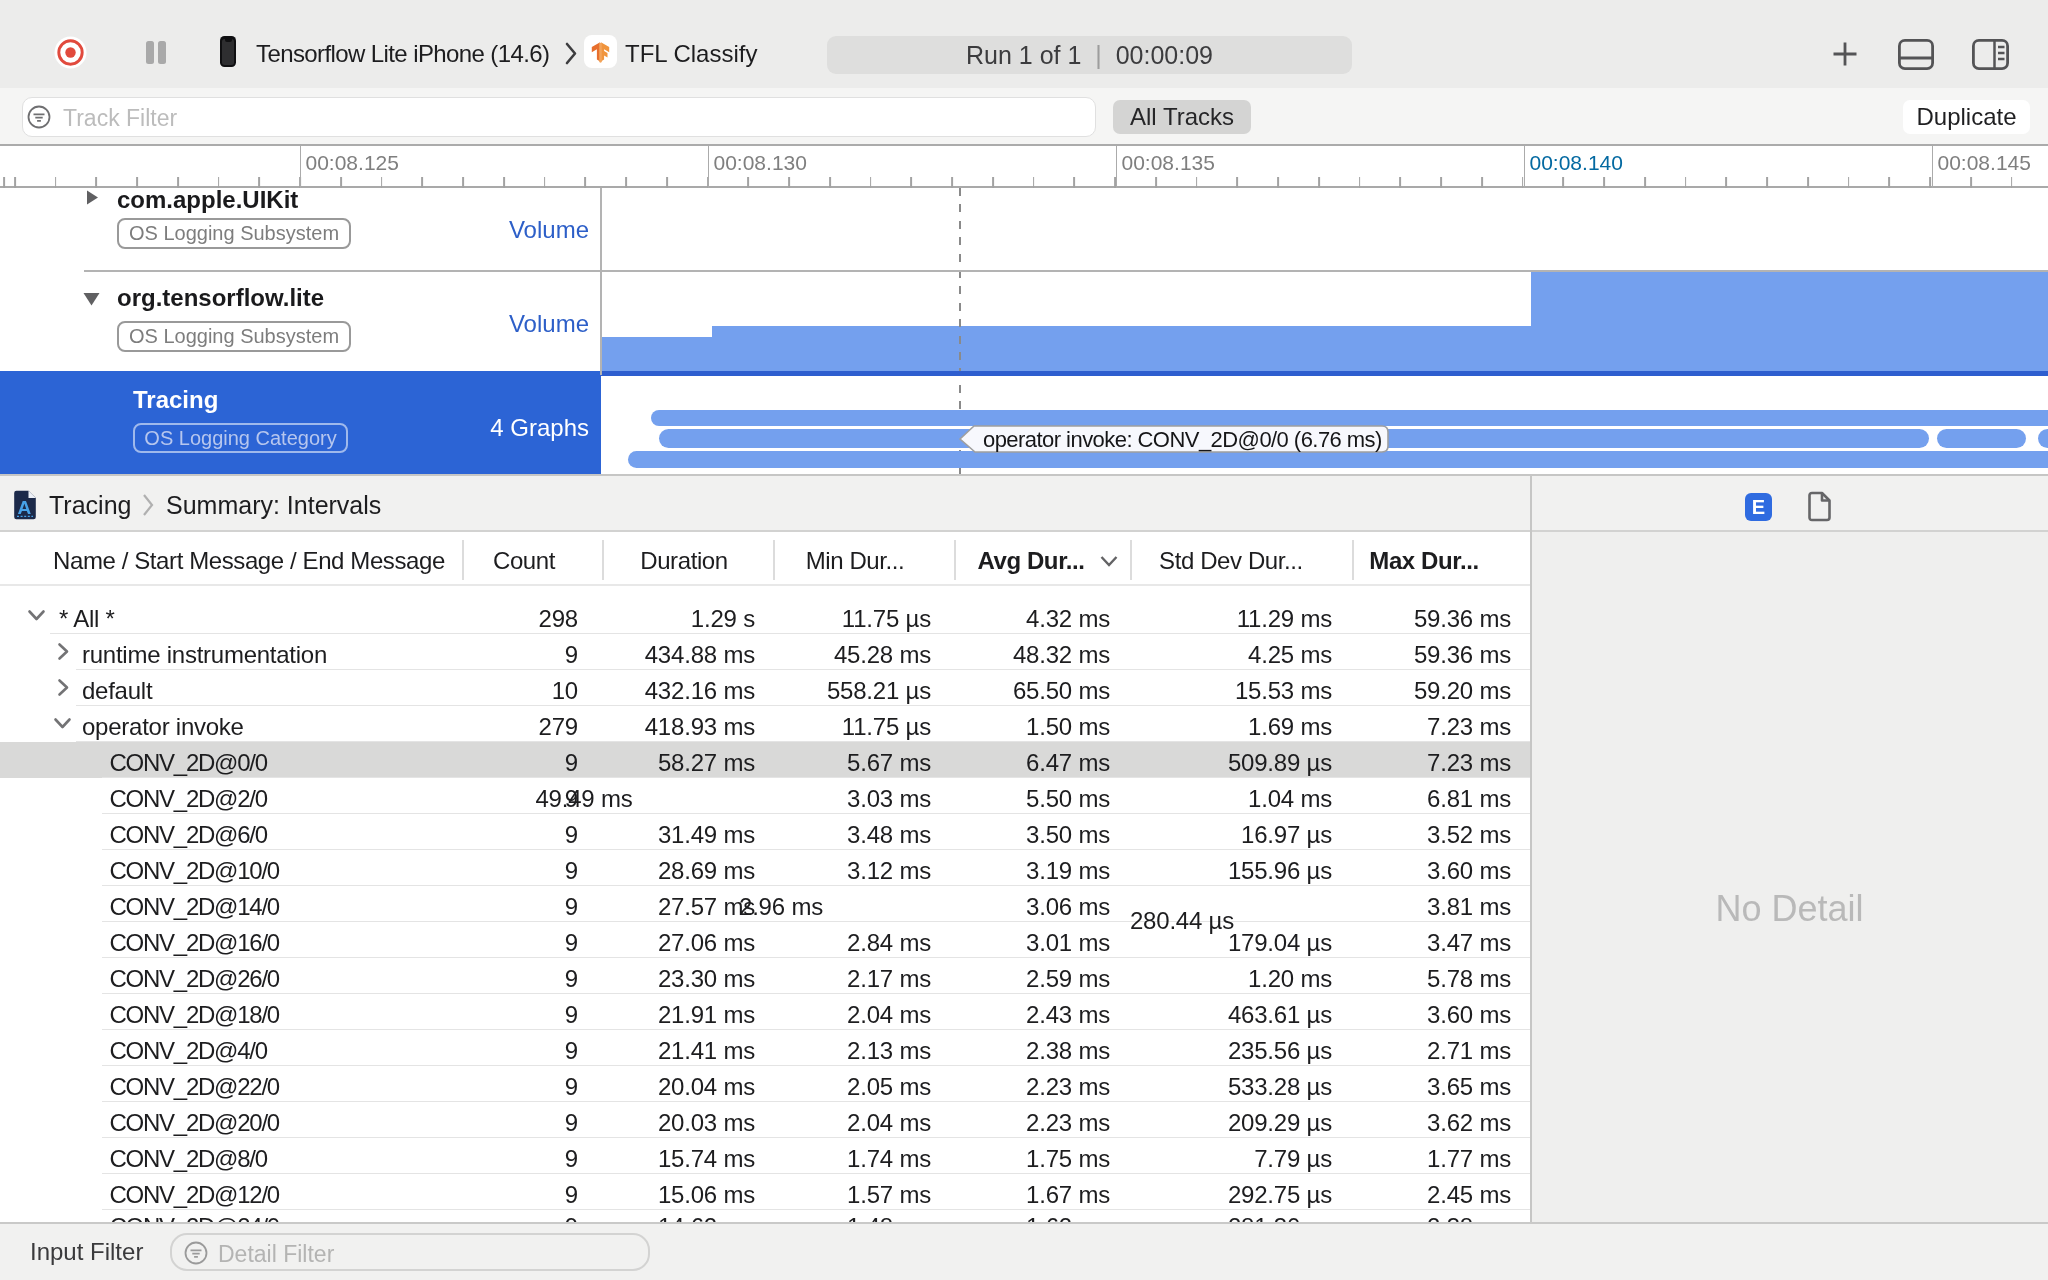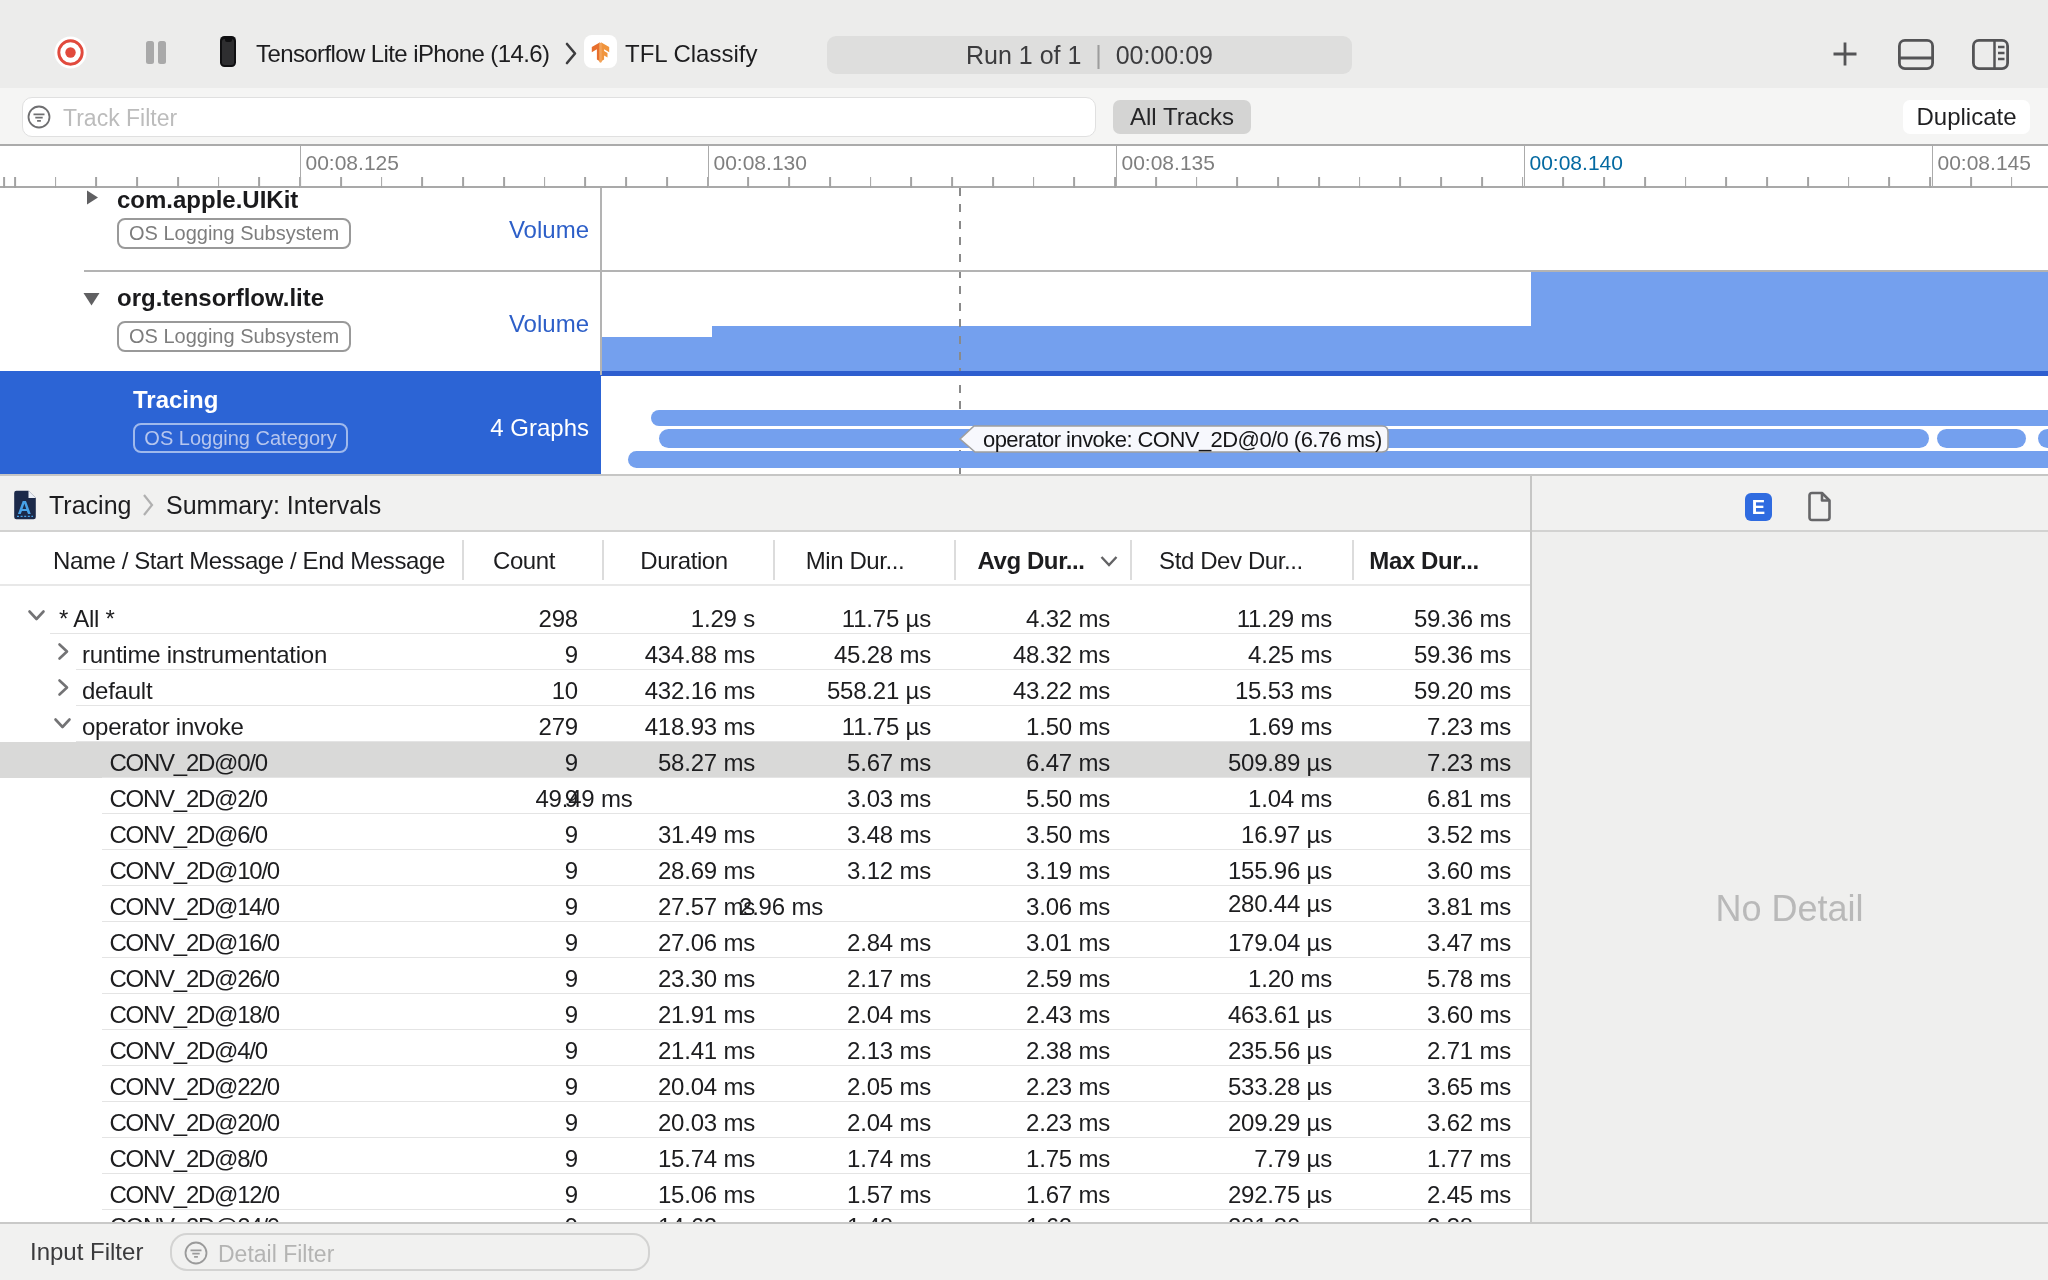--- a/index.html
+++ b/index.html
@@ -161,21 +161,21 @@
 </div>
 <div class="abs" style="left:0;top:72px;width:1530px;height:36px;font-size:24px;letter-spacing:-0.2px">
 <div class="abs" style="left:76px;top:34.5px;width:1454px;height:1.5px;background:#e4e4e4"></div>
 <svg class="abs" style="left:57px;top:8px" width="13" height="19" viewBox="0 0 13 19">
         <path d="M2.5 2.5 L10 9.5 L2.5 16.5" fill="none" stroke="#737375" stroke-width="2.6" stroke-linecap="round" stroke-linejoin="round"></path>
       </svg>
 <div class="abs tc" style="left:82px;top:7px;letter-spacing:-0.25px">default</div>
 <div class="abs tc" style="left:278px;top:7px;width:300px;text-align:right">10</div>
 <div class="abs tc" style="left:455px;top:7px;width:300px;text-align:right">432.16 ms</div>
 <div class="abs tc" style="left:631px;top:7px;width:300px;text-align:right">558.21 µs</div>
-<div class="abs tc" style="left:810px;top:7px;width:300px;text-align:right">43.22 ms</div>
+<div class="abs tc" style="left:810px;top:7px;width:300px;text-align:right">65.50 ms</div>
 <div class="abs tc" style="left:1032px;top:7px;width:300px;text-align:right">15.53 ms</div>
 <div class="abs tc" style="left:1211px;top:7px;width:300px;text-align:right">59.20 ms</div>
 </div>
 <div class="abs" style="left:0;top:108px;width:1530px;height:36px;font-size:24px;letter-spacing:-0.2px">
 <div class="abs" style="left:76px;top:34.5px;width:1454px;height:1.5px;background:#e4e4e4"></div>
 <svg class="abs" style="left:53px;top:11px" width="19" height="13" viewBox="0 0 19 13">
         <path d="M2.5 2.5 L9.5 10 L16.5 2.5" fill="none" stroke="#737375" stroke-width="2.6" stroke-linecap="round" stroke-linejoin="round"></path>
       </svg>
 <div class="abs tc" style="left:82px;top:7px;letter-spacing:-0.25px">operator invoke</div>
 <div class="abs tc" style="left:278px;top:7px;width:300px;text-align:right">279</div>
@@ -225,21 +225,21 @@
 <div class="abs tc" style="left:1032px;top:7px;width:300px;text-align:right">155.96 µs</div>
 <div class="abs tc" style="left:1211px;top:7px;width:300px;text-align:right">3.60 ms</div>
 </div>
 <div class="abs" style="left:0;top:288px;width:1530px;height:36px;font-size:24px;letter-spacing:-0.2px">
 <div class="abs" style="left:102px;top:34.5px;width:1428px;height:1.5px;background:#e4e4e4"></div>
 <div class="abs tc" style="left:109.5px;top:7px;letter-spacing:-1.25px">CONV_2D@14/0</div>
 <div class="abs tc" style="left:278px;top:7px;width:300px;text-align:right">9</div>
 <div class="abs tc" style="left:455px;top:7px;width:300px;text-align:right">27.57 ms</div>
 <div class="abs tc" style="left:631px;top:7px;width:300px;text-align:center">2.96 ms</div>
 <div class="abs tc" style="left:810px;top:7px;width:300px;text-align:right">3.06 ms</div>
-<div class="abs tc" style="left:1032px;top:4px;width:300px;text-align:right">280.44 µs</div>
+<div class="abs tc" style="left:1032px;top:21px;width:300px;text-align:center">280.44 µs</div>
 <div class="abs tc" style="left:1211px;top:7px;width:300px;text-align:right">3.81 ms</div>
 </div>
 <div class="abs" style="left:0;top:324px;width:1530px;height:36px;font-size:24px;letter-spacing:-0.2px">
 <div class="abs" style="left:102px;top:34.5px;width:1428px;height:1.5px;background:#e4e4e4"></div>
 <div class="abs tc" style="left:109.5px;top:7px;letter-spacing:-1.25px">CONV_2D@16/0</div>
 <div class="abs tc" style="left:278px;top:7px;width:300px;text-align:right">9</div>
 <div class="abs tc" style="left:455px;top:7px;width:300px;text-align:right">27.06 ms</div>
 <div class="abs tc" style="left:631px;top:7px;width:300px;text-align:right">2.84 ms</div>
 <div class="abs tc" style="left:810px;top:7px;width:300px;text-align:right">3.01 ms</div>
 <div class="abs tc" style="left:1032px;top:7px;width:300px;text-align:right">179.04 µs</div>

